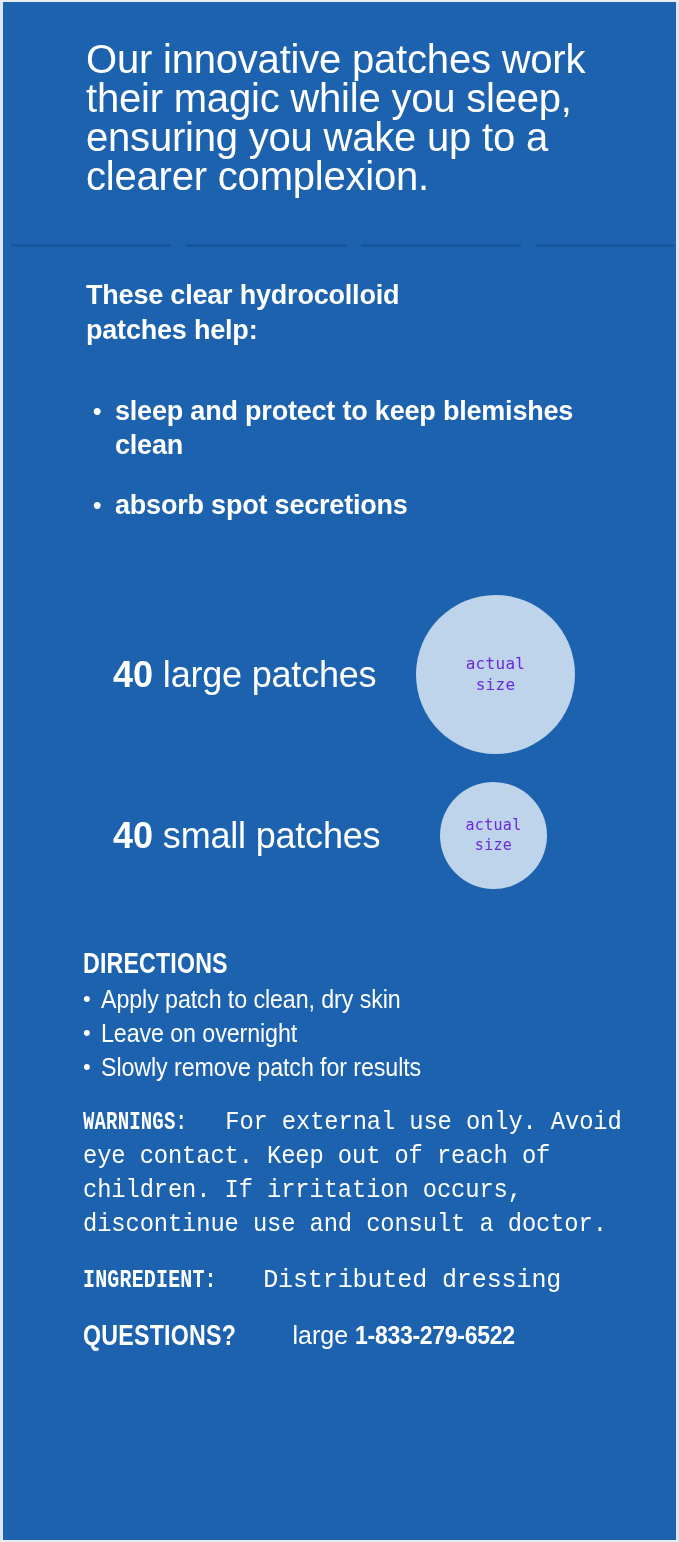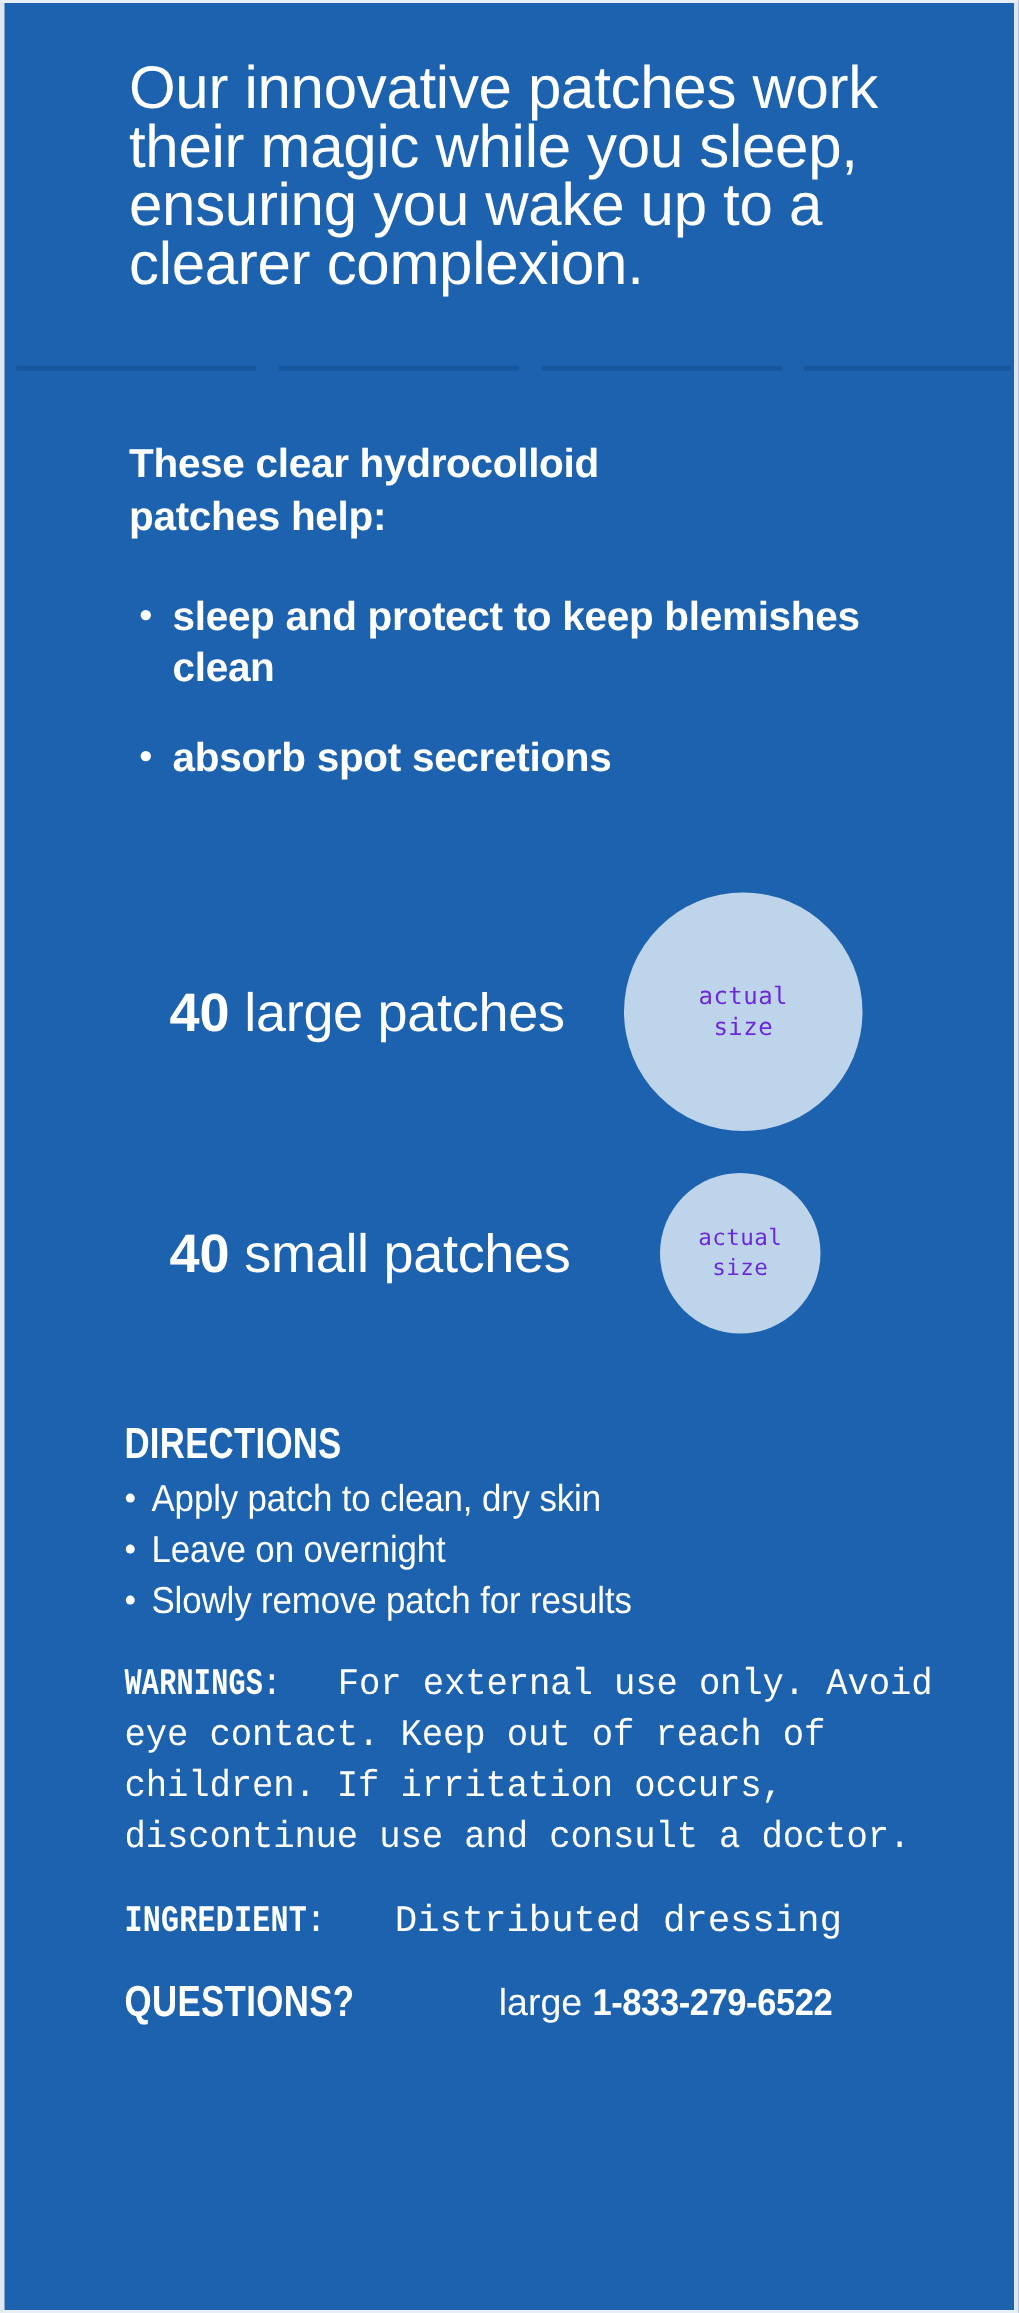--- a/index.html
+++ b/index.html
@@ -50,21 +50,21 @@
     background: repeating-linear-gradient(to right,
       #15549a 0px, #15549a 160px,
       rgba(28,98,174,0) 160px, rgba(28,98,174,0) 175px);
     opacity: 0.85;
   }
 
   
   .subhead {
     position: absolute;
     left: 83px;
-    top: 290px;
+    top: 276px;
     width: 520px;
   }
   .subhead-line {
     font-size: 27px;
     font-weight: bold;
     line-height: 35px;
     letter-spacing: -0.2px;
   }
 
   
@@ -210,21 +210,20 @@
     transform-origin: left top;
     width: 105%;
   }
 
   .qline {
     margin-top: 20px;
     display: flex;
     align-items: flex-start;
     font-size: 25px;
     line-height: 34px;
-    gap: 40px;
   }
   .q-heading {
     font-size: 29px;
     font-weight: bold;
     letter-spacing: 0.3px;
     display: inline-block;
     transform: scaleX(0.80);
     transform-origin: left center;
     white-space: nowrap;
   }

